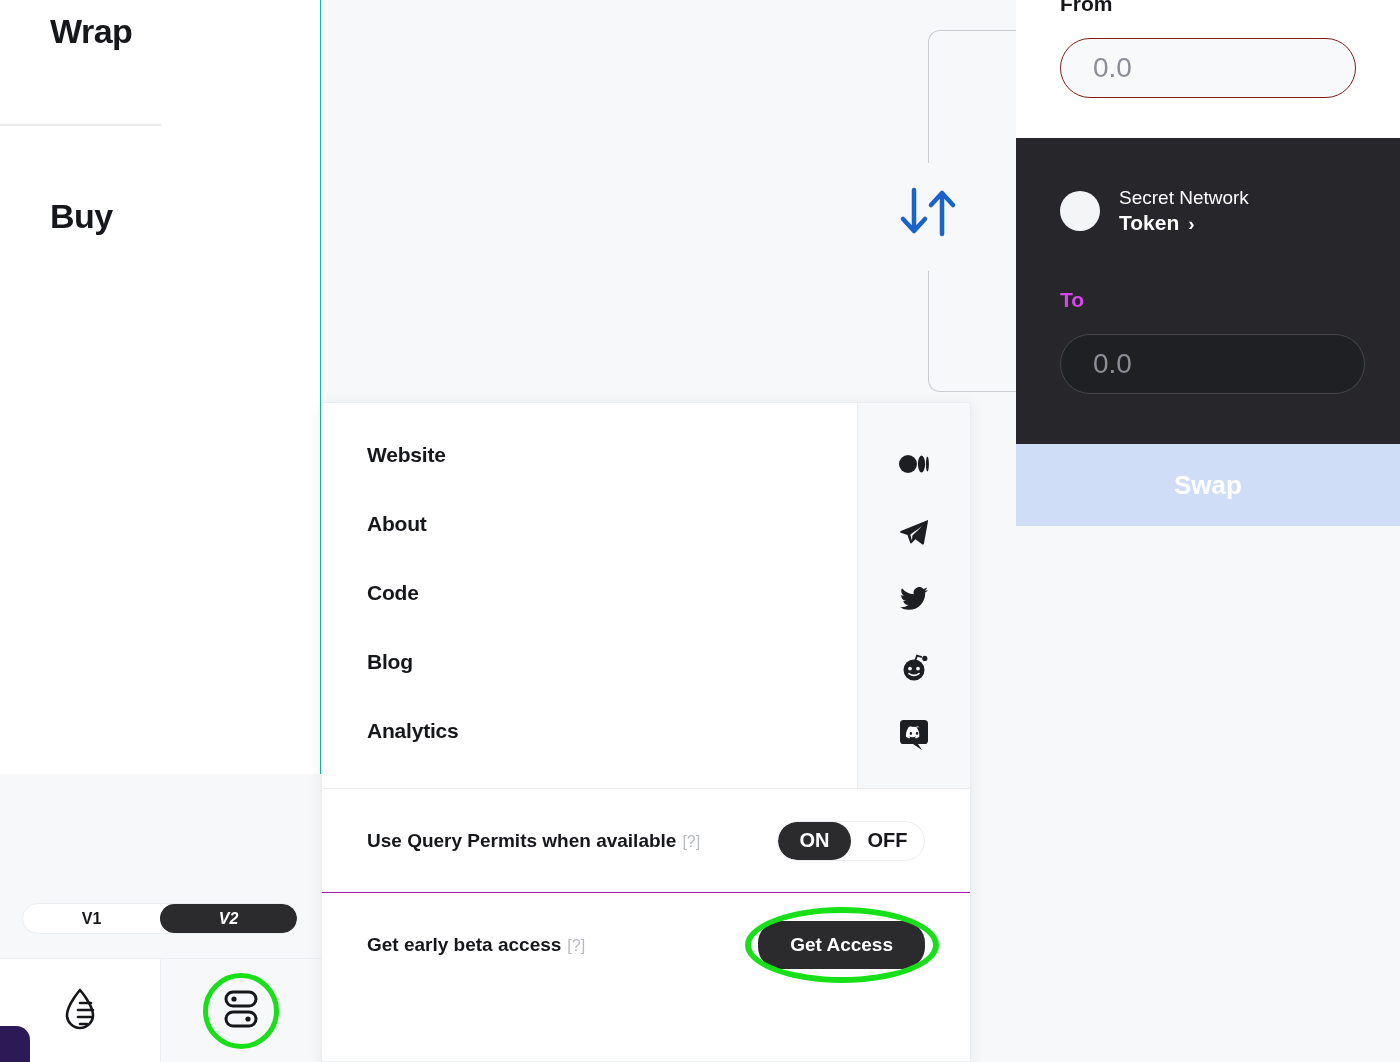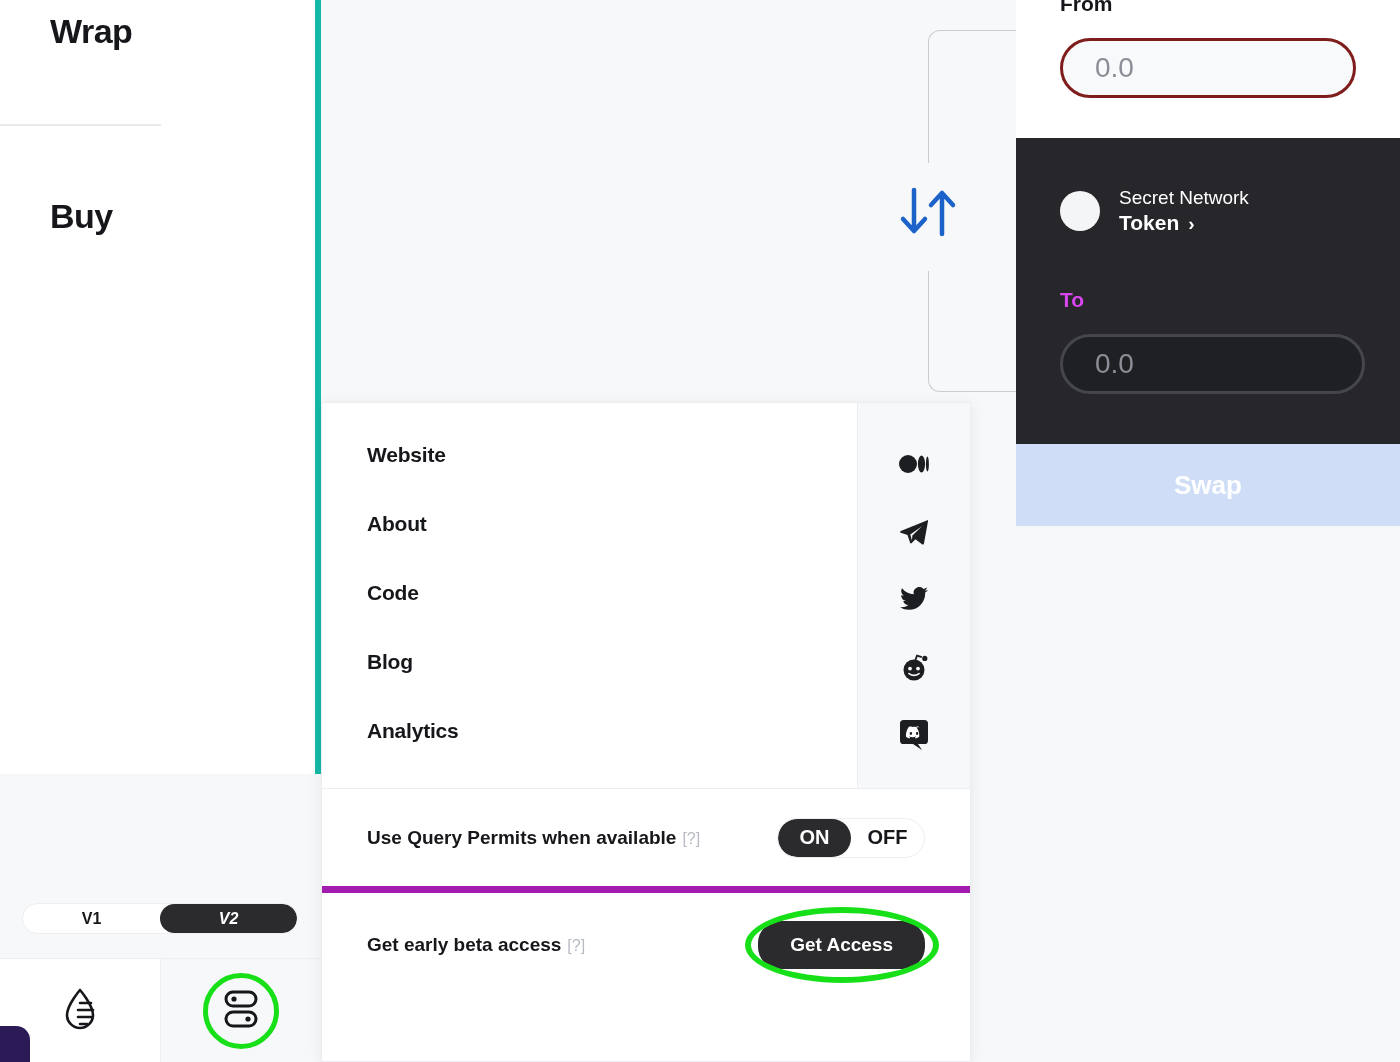--- a/index.html
+++ b/index.html
@@ -7,21 +7,21 @@
     width:1400px; height:1062px;
     font-family:"Liberation Sans", sans-serif;
     background:#ffffff;
     overflow:hidden;
   }
   #root { position:relative; width:1400px; height:1062px; background:#f7f8f9; }
 
   
   .sidebar {
     position:absolute; left:0; top:0; width:321px; height:774px;
-    background:#ffffff; border-right:6px solid #14b8a6;
+    background:#ffffff; border-right:1px solid #14b8a6;
   }
   .side-label {
     position:absolute; font-size:34px; font-weight:bold; color:#16171a;
     letter-spacing:-0.5px;
   }
   .side-label.wrap { left:50px; top:12px; }
   .side-label.buy  { left:50px; top:197px; }
   .side-divider {
     position:absolute; left:0; top:124px; width:161px; height:2px; background:#e9eaee;
   }
@@ -91,21 +91,21 @@
   .social-col {
     width:113px; background:#f7f8f9; border-left:1px solid #ebedf0;
     display:flex; flex-direction:column; align-items:center; padding-top:46px;
   }
   .social-ic { width:30px; height:30px; margin-bottom:38px; color:#1d1e22;
                display:flex; align-items:center; justify-content:center; }
 
   
   .setting-row {
     display:flex; align-items:center; justify-content:space-between;
-    padding:0 45px; height:104px; border-bottom:7px solid #a21caf;
+    padding:0 45px; height:104px; border-bottom:1px solid #a21caf;
   }
   .setting-row:last-child { border-bottom:none; }
   .setting-label { font-size:19px; font-weight:bold; color:#16171a; }
   .q-mark { font-size:16px; font-weight:normal; color:#b7bbc2; margin-left:6px; }
 
   .onoff {
     width:148px; height:40px; border:1px solid #eceef1; border-radius:22px;
     background:#ffffff; display:flex; align-items:stretch; overflow:hidden;
   }
   .onoff-opt {
@@ -124,21 +124,21 @@
     position:absolute; left:50%; top:50%; transform:translate(-50%,-50%);
     width:194px; height:76px; border:6px solid #17e019; border-radius:50%;
     pointer-events:none;
   }
 
   
   .right-panel { position:absolute; left:1016px; top:-60px; width:384px; }
   .rp-light { background:#ffffff; padding:0 44px 40px 44px; }
   .rp-label { font-size:21px; font-weight:bold; color:#16171a; padding-top:52px; }
   .rp-input {
-    margin-top:22px; height:60px; border:3px solid #7f1d1d; border-radius:30px;
+    margin-top:22px; height:60px; border:1px solid #7f1d1d; border-radius:30px;
     background:#f8f9fa; display:flex; align-items:center; padding-left:32px;
     font-size:28px; color:#8a8e96;
   }
   .rp-dark { background:#27272b; padding:0 35px 50px 44px; }
   .rp-dark .rp-label { color:#d946ef; }
   .rp-dark .rp-input { background:#1f2023; border-color:#45464b; color:#8a8e96; }
   .token-row { display:flex; align-items:center; padding-top:48px; }
   .token-avatar { width:40px; height:40px; border-radius:50%; background:#f4f5f6; flex:none; }
   .token-text { margin-left:19px; color:#ffffff; }
   .token-net { font-size:19px; font-weight:normal; line-height:1.25; }

